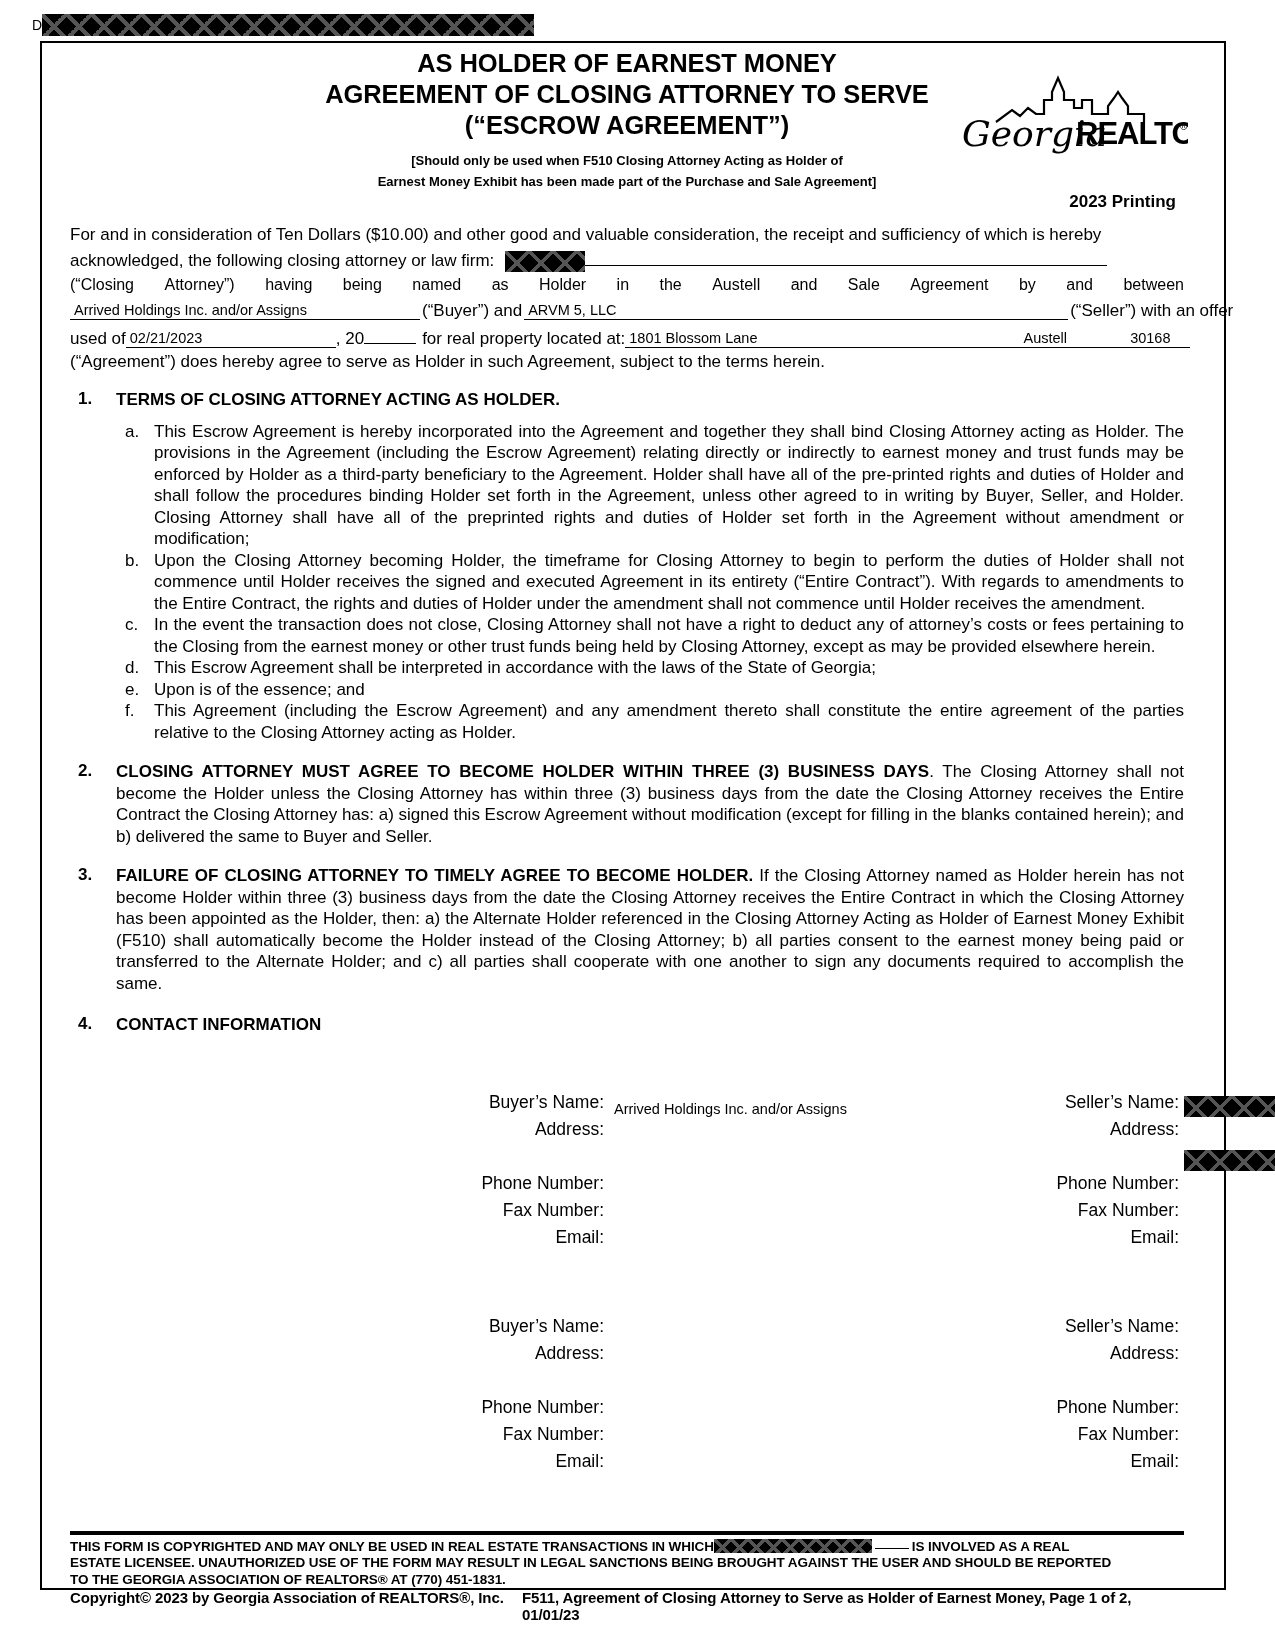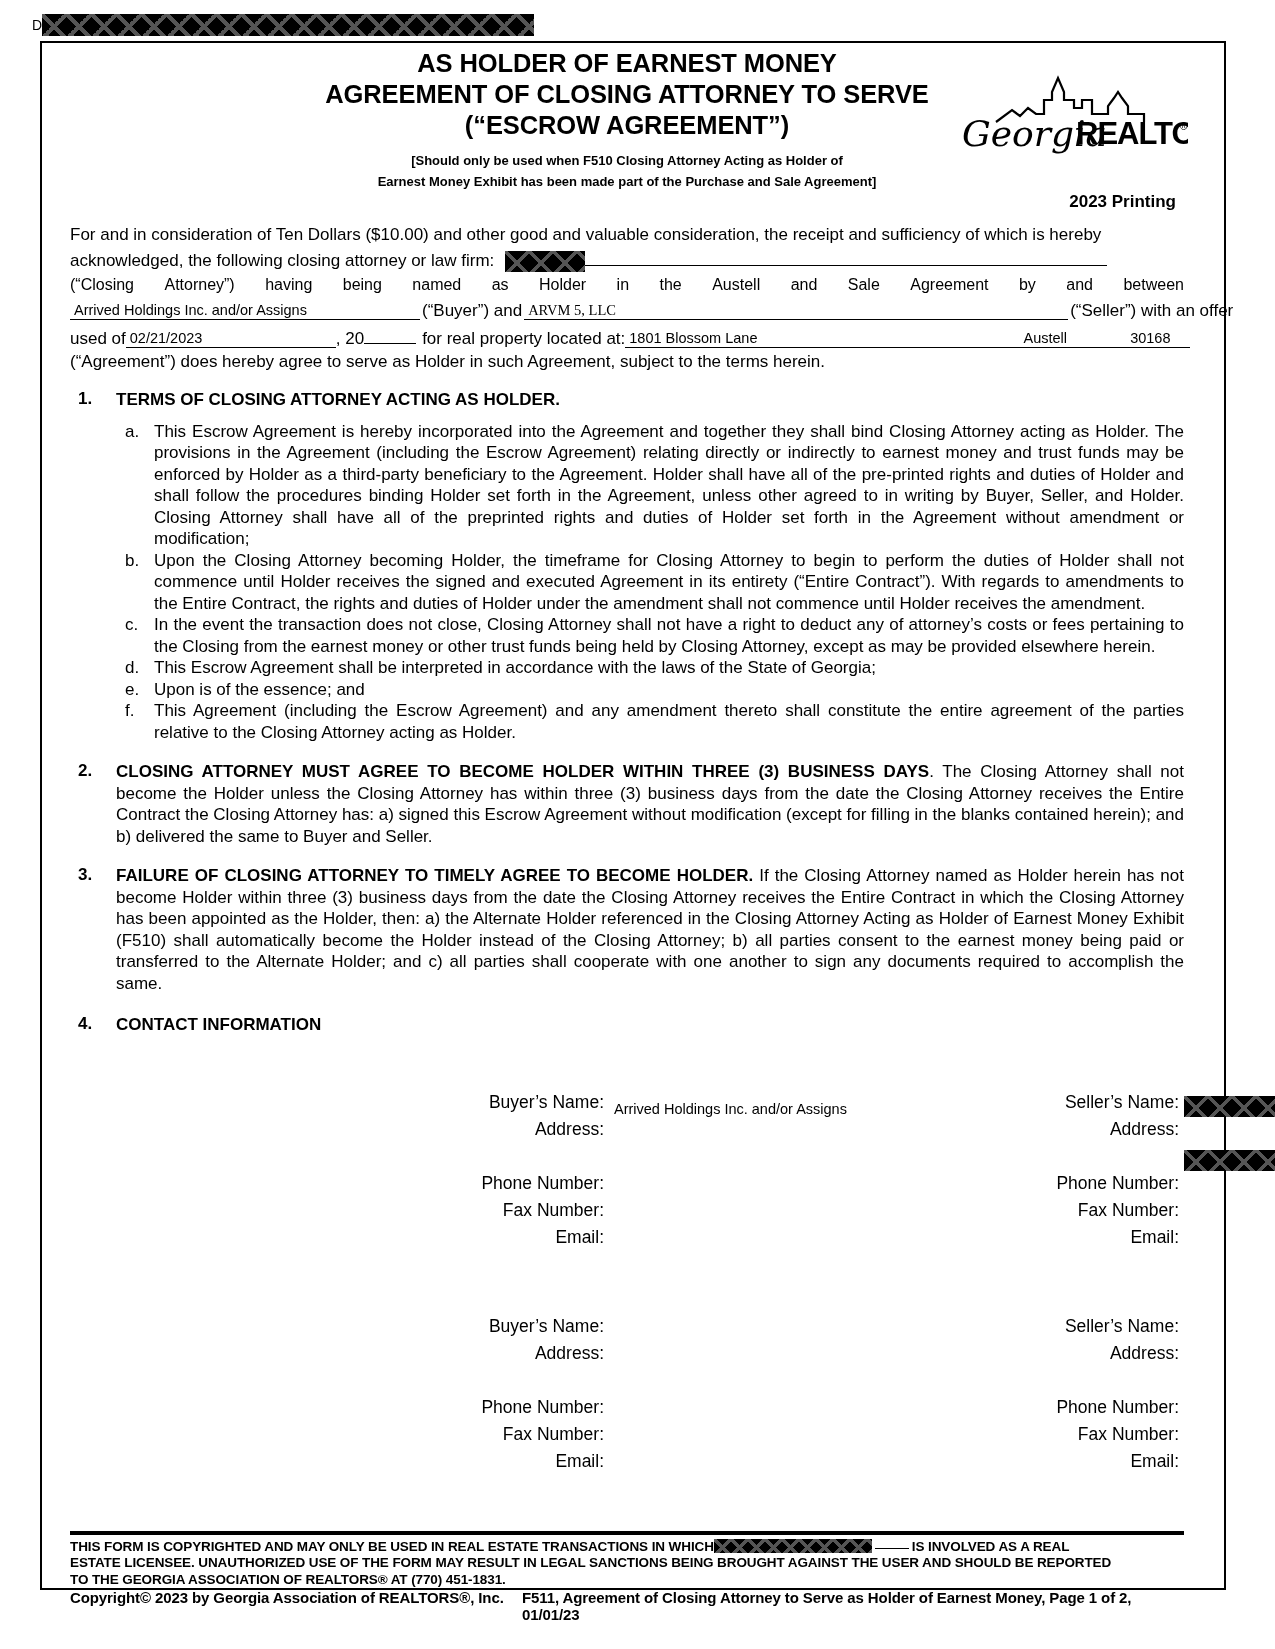--- a/index.html
+++ b/index.html
@@ -273,21 +273,21 @@
         <span>Sale</span>
         <span>Agreement</span>
         <span>by</span>
         <span>and</span>
         <span>between</span>
       </div>
 
       <div style="font-size:17px;line-height:22px;white-space:nowrap;margin-top:4px;">
         <span class="fillline" style="width:350px;height:19px;">
           <span class="filled">Arrived Holdings Inc. and/or Assigns</span>
-        </span><span style="padding:0 2px;">(“Buyer”) and</span><span class="fillline" style="width:544px;height:19px;font-family:Liberation Serif, serif;">
+        </span><span style="padding:0 2px;">(“Buyer”) and</span><span class="fillline" style="width:544px;height:19px;">
           <span class="filled">ARVM 5, LLC</span>
         </span><span style="padding-left:2px;">(“Seller”) with an offer</span>
       </div>
 
       <div style="font-size:17px;line-height:22px;white-space:nowrap;margin-top:2px;">
         <span>used of</span><span class="fillline" style="width:210px;height:19px;">
           <span class="filled">02/21/2023</span>
         </span><span>, 20</span><span class="fillline" style="width:52px;height:19px;"></span><span style="padding-left:6px;">for real property located at:</span><span class="fillline" style="width:355px;height:19px;">
           <span class="filled">1801 Blossom Lane</span>
         </span><span class="fillline" style="width:130px;height:19px;text-align:center;">

